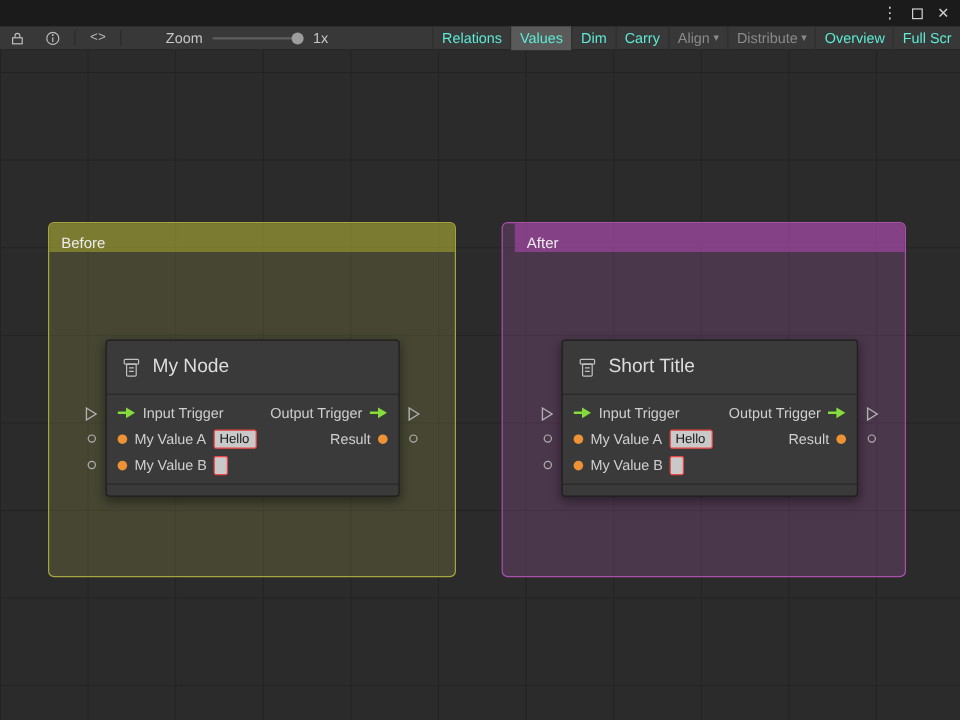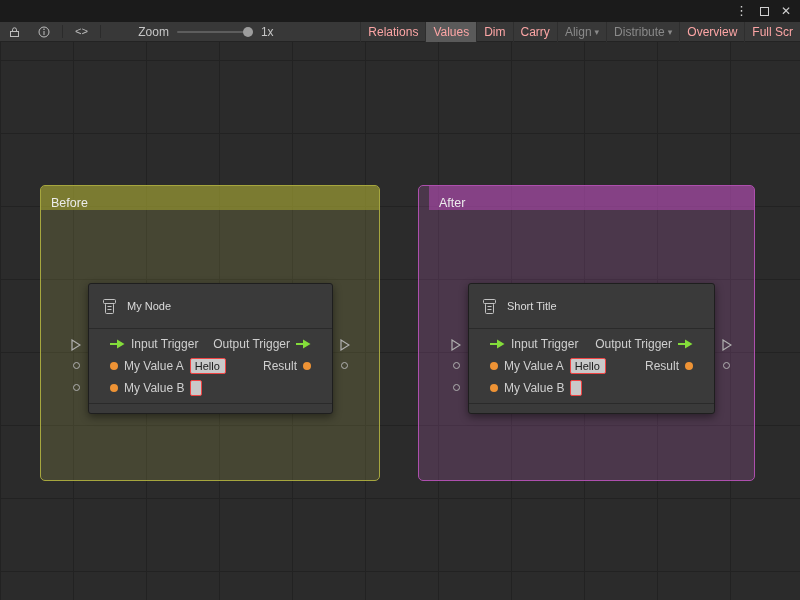--- a/index.html
+++ b/index.html
@@ -17,21 +17,21 @@
   
   .toolbar { position:absolute; top:22px; left:0; right:0; height:20px; background:#383838; border-bottom:1px solid #232323; display:flex; align-items:center; font-size:12px; color:#c6c6c6; }
   .toolbar .icon-btn { padding:0 9px; height:20px; display:flex; align-items:center; }
   .sep { width:1px; height:13px; background:#2b2b2b; margin:0 3px; }
   .code-icon { font-family:"Liberation Mono","DejaVu Sans Mono",monospace; font-size:11px; color:#bdbdbd; }
   .newgraph { display:flex; align-items:center; gap:6px; padding:0 10px; height:20px; }
   .zoom-wrap { display:flex; align-items:center; gap:8px; margin-left:34px; }
   .zoom-track { position:relative; width:76px; height:2px; background:#5d5d5d; border-radius:1px; }
   .zoom-knob { position:absolute; top:-4px; left:calc(94% - 5px); width:10px; height:10px; border-radius:50%; background:#9d9d9d; }
   .tbtn-group { margin-left:auto; display:flex; height:20px; }
-  .tbtn { display:flex; align-items:center; gap:3px; padding:0 7px; height:20px; border-left:1px solid #2e2e2e; color:#fca5a5; white-space:nowrap; }
+  .tbtn { display:flex; align-items:center; gap:3px; padding:0 7px; height:20px; border-left:1px solid #2e2e2e; color:#5eead4; white-space:nowrap; }
   .tbtn.active { background:#5a5a5a; }
   .tbtn.disabled { color:#8a8a8a; }
   .tbtn .dd { font-size:9px; }
 
   
   .canvas { position:absolute; top:42px; left:0; width:800px; height:558px;
     background-color:#2b2b2b;
     background-image:
       linear-gradient(#222222 1px, transparent 1px),
       linear-gradient(90deg, #222222 1px, transparent 1px);
@@ -42,23 +42,23 @@
   .group { position:absolute; border-radius:5px; border:1px solid; overflow:hidden; }
   .group-header { height:24px; display:flex; align-items:flex-end; padding:0 10px; font-size:12.5px; color:#ececec; }
   .group.before { border-color:#a6a63e; background:rgba(170,170,80,0.22); }
   .group.before .group-header { background:rgba(167,167,47,0.55); }
   .group.after { border-color:#ad4fad; background:rgba(190,100,190,0.22); }
   .group.after .group-header { background:rgba(186,74,186,0.52);margin-left:10px; }
 
   
   .node { position:absolute; height:131px; background:#3a3a3a; border:1px solid #1e1e1e; border-radius:3px; box-shadow:0 3px 9px rgba(0,0,0,0.45); }
   .node-header { height:45px; display:flex; align-items:center; gap:9px; padding:0 12px; border-bottom:1px solid #2a2a2a; }
-  .node-title { font-size:11px; color:#dcdcdc; }
+  .node-title { font-size:16px; color:#dcdcdc; }
   .node-rows { padding:4px 0; border-bottom:1px solid #2a2a2a; }
-  .port-row { height:22px; display:flex; align-items:center; justify-content:space-between; padding:0 21px; }
+  .port-row { height:22px; display:flex; align-items:center; justify-content:space-between; padding:0 9px; }
   .pgroup { display:flex; align-items:center; gap:6px; }
   .port-label { font-size:12px; color:#cfcfcf; }
   .dot { width:8px; height:8px; border-radius:50%; background:#ee9335; flex:none; }
   .field { background:#c9c9c9; color:#181818; border:1px solid #ef4444; border-radius:2px; font-size:11px; line-height:14px; height:16px; padding:0 4px; min-width:36px; display:inline-block; }
   .field.small { min-width:12px; width:12px; }
   .node-footer { height:10px; }
 
   .ext { position:absolute; display:flex; align-items:center; justify-content:center; }
   .ext-circ { width:7px; height:7px; border:1.3px solid #b0b0b0; border-radius:50%; }
   svg { display:block; }

